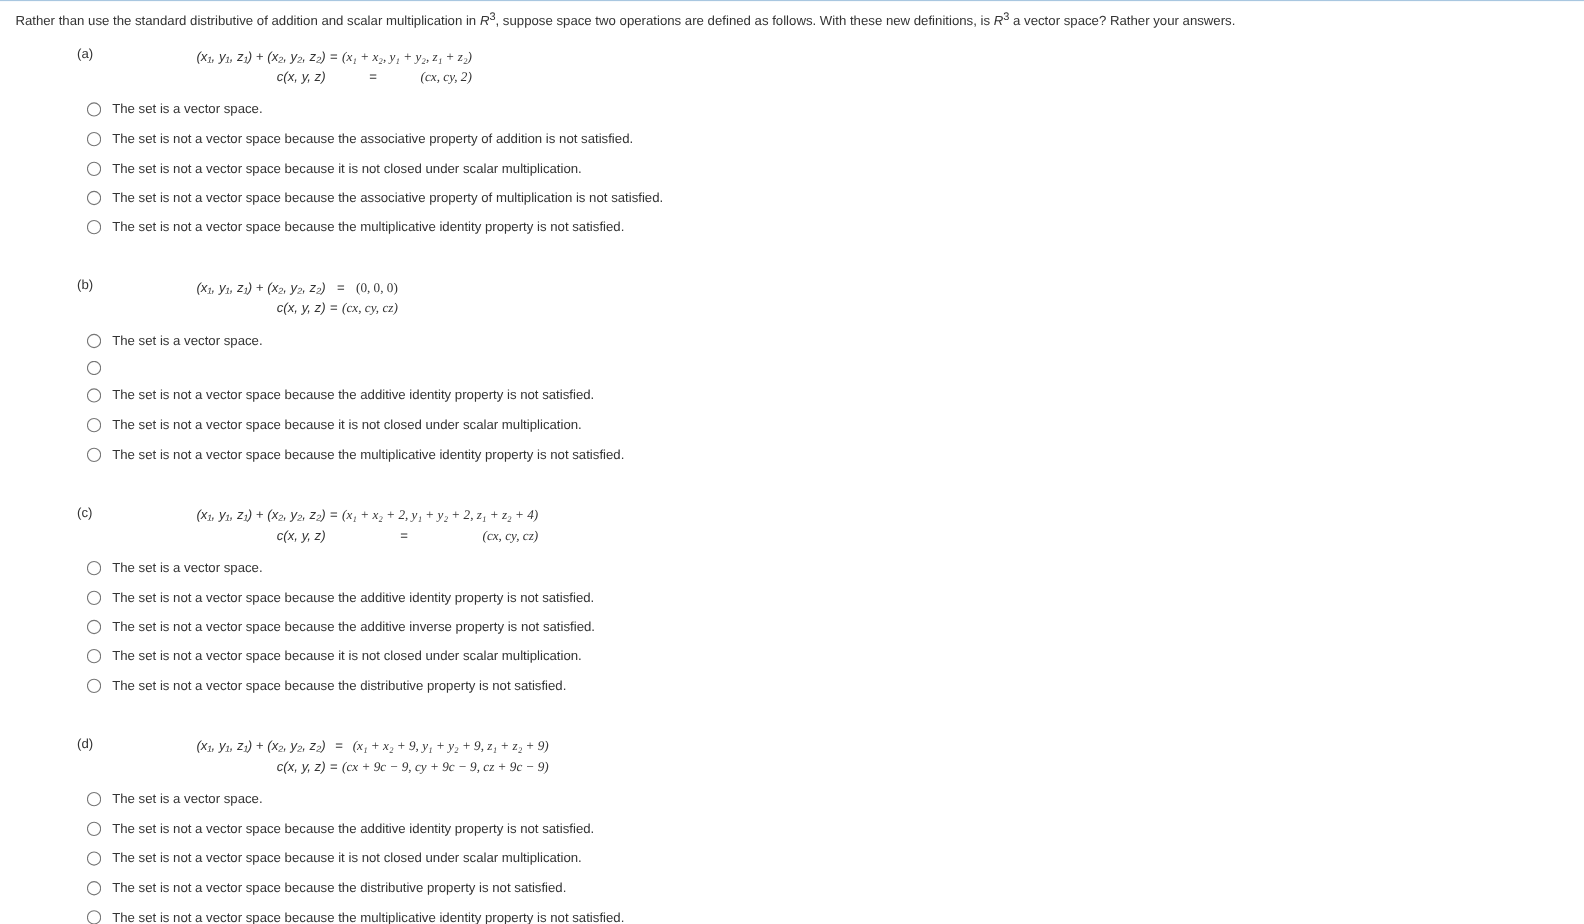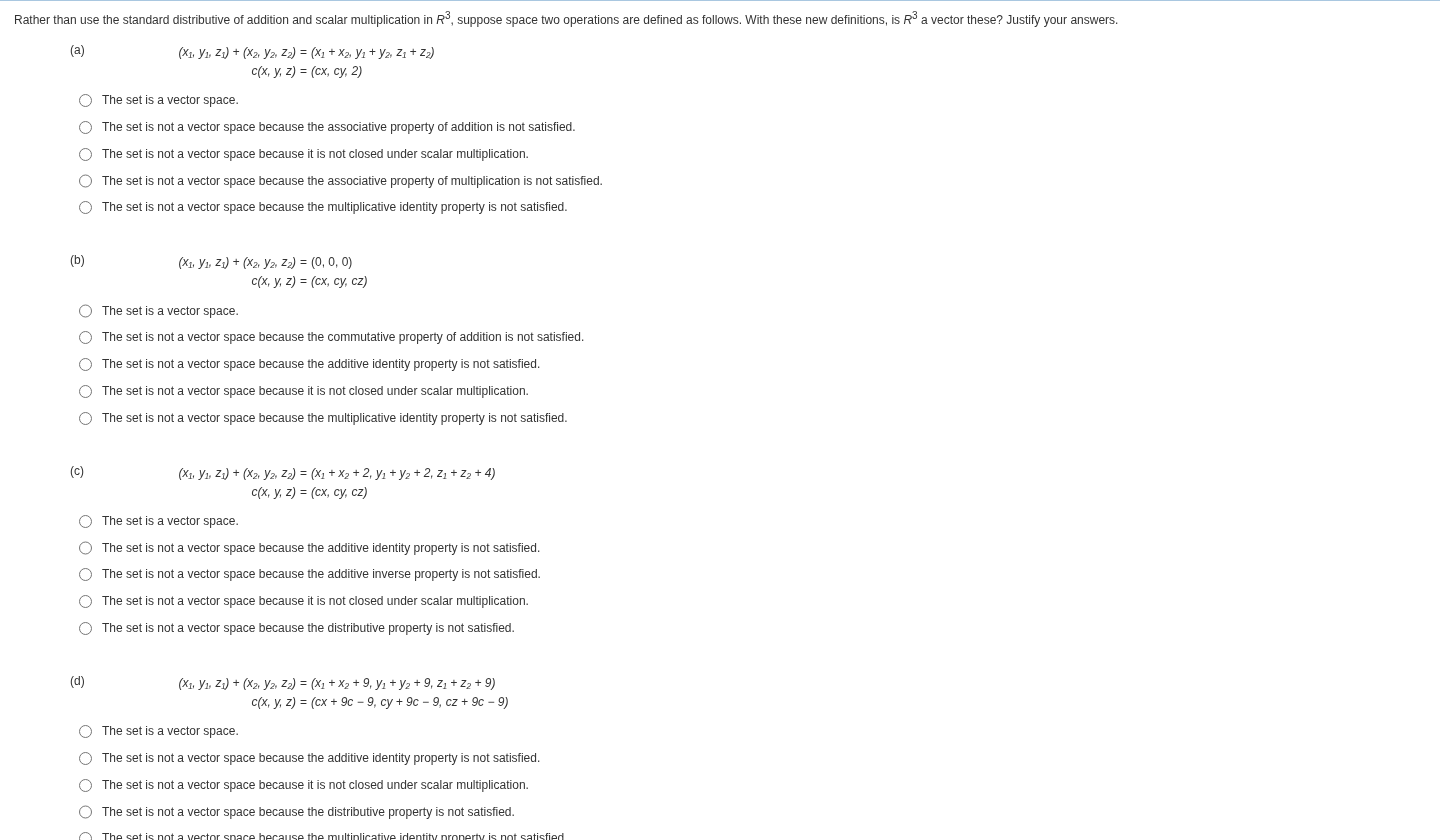--- a/index.html
+++ b/index.html
@@ -30,29 +30,31 @@
     flex-shrink: 0;
     font-style: normal;
   }
   .equations {
     line-height: 1.6;
     font-family: Verdana, Geneva, sans-serif;
   }
   .eq-row {
     display: flex;
     align-items: baseline;
+    justify-content: space-between;
   }
   .eq-left {
     text-align: right;
     padding-right: 4px;
     min-width: 190px;
     font-style: italic;
   }
   .eq-right {
     padding-left: 4px;
+    font-family: Liberation Serif, serif;
   }
   .ital { font-style: italic; }
   .options { }
   .option-row {
     display: flex;
     padding: 5px 0 5px 0;
     line-height: 1.4;
   }
   .radio-cell {
     width: 30px;
@@ -64,21 +66,21 @@
     margin: 0;
   }
   .option-text {
     padding-left: 2px;
   }
 </style>
 </head>
 <body>
 
 <div class="intro">
-  <span>Rather than use the standard distributive of addition and scalar multiplication in </span><span class="ital">R</span><sup>3</sup><span>, suppose space two operations are defined as follows. With these new definitions, is </span><span class="ital">R</span><sup>3</sup><span> a vector these? Justify your answers.</span>
+  <span>Rather than use the standard distributive of addition and scalar multiplication in </span><span class="ital">R</span><sup>3</sup><span>, suppose space two operations are defined as follows. With these new definitions, is </span><span class="ital">R</span><sup>3</sup><span> a vector space? Rather your answers.</span>
 </div>
 
 <div class="part">
   <div class="part-header">
     <div class="part-label">(a)</div>
     <div class="equations">
       <div class="eq-row">
         <div class="eq-left"><span class="ital">(x₁, y₁, z₁) + (x₂, y₂, z₂)</span></div>
         <div>=</div>
         <div class="eq-right"><span class="ital">(x₁ + x₂, y₁ + y₂, z₁ + z₂)</span></div>
@@ -144,21 +146,20 @@
     <div class="option-row">
         <div class="radio-cell">
           <input type="radio" name="qb" style="">
         </div>
         <div class="option-text">The set is a vector space.</div>
       </div>
     <div class="option-row">
         <div class="radio-cell">
           <input type="radio" name="qb" style="">
         </div>
-        <div class="option-text">The set is not a vector space because the commutative property of addition is not satisfied.</div>
       </div>
     <div class="option-row">
         <div class="radio-cell">
           <input type="radio" name="qb" style="">
         </div>
         <div class="option-text">The set is not a vector space because the additive identity property is not satisfied.</div>
       </div>
     <div class="option-row">
         <div class="radio-cell">
           <input type="radio" name="qb" style="">

